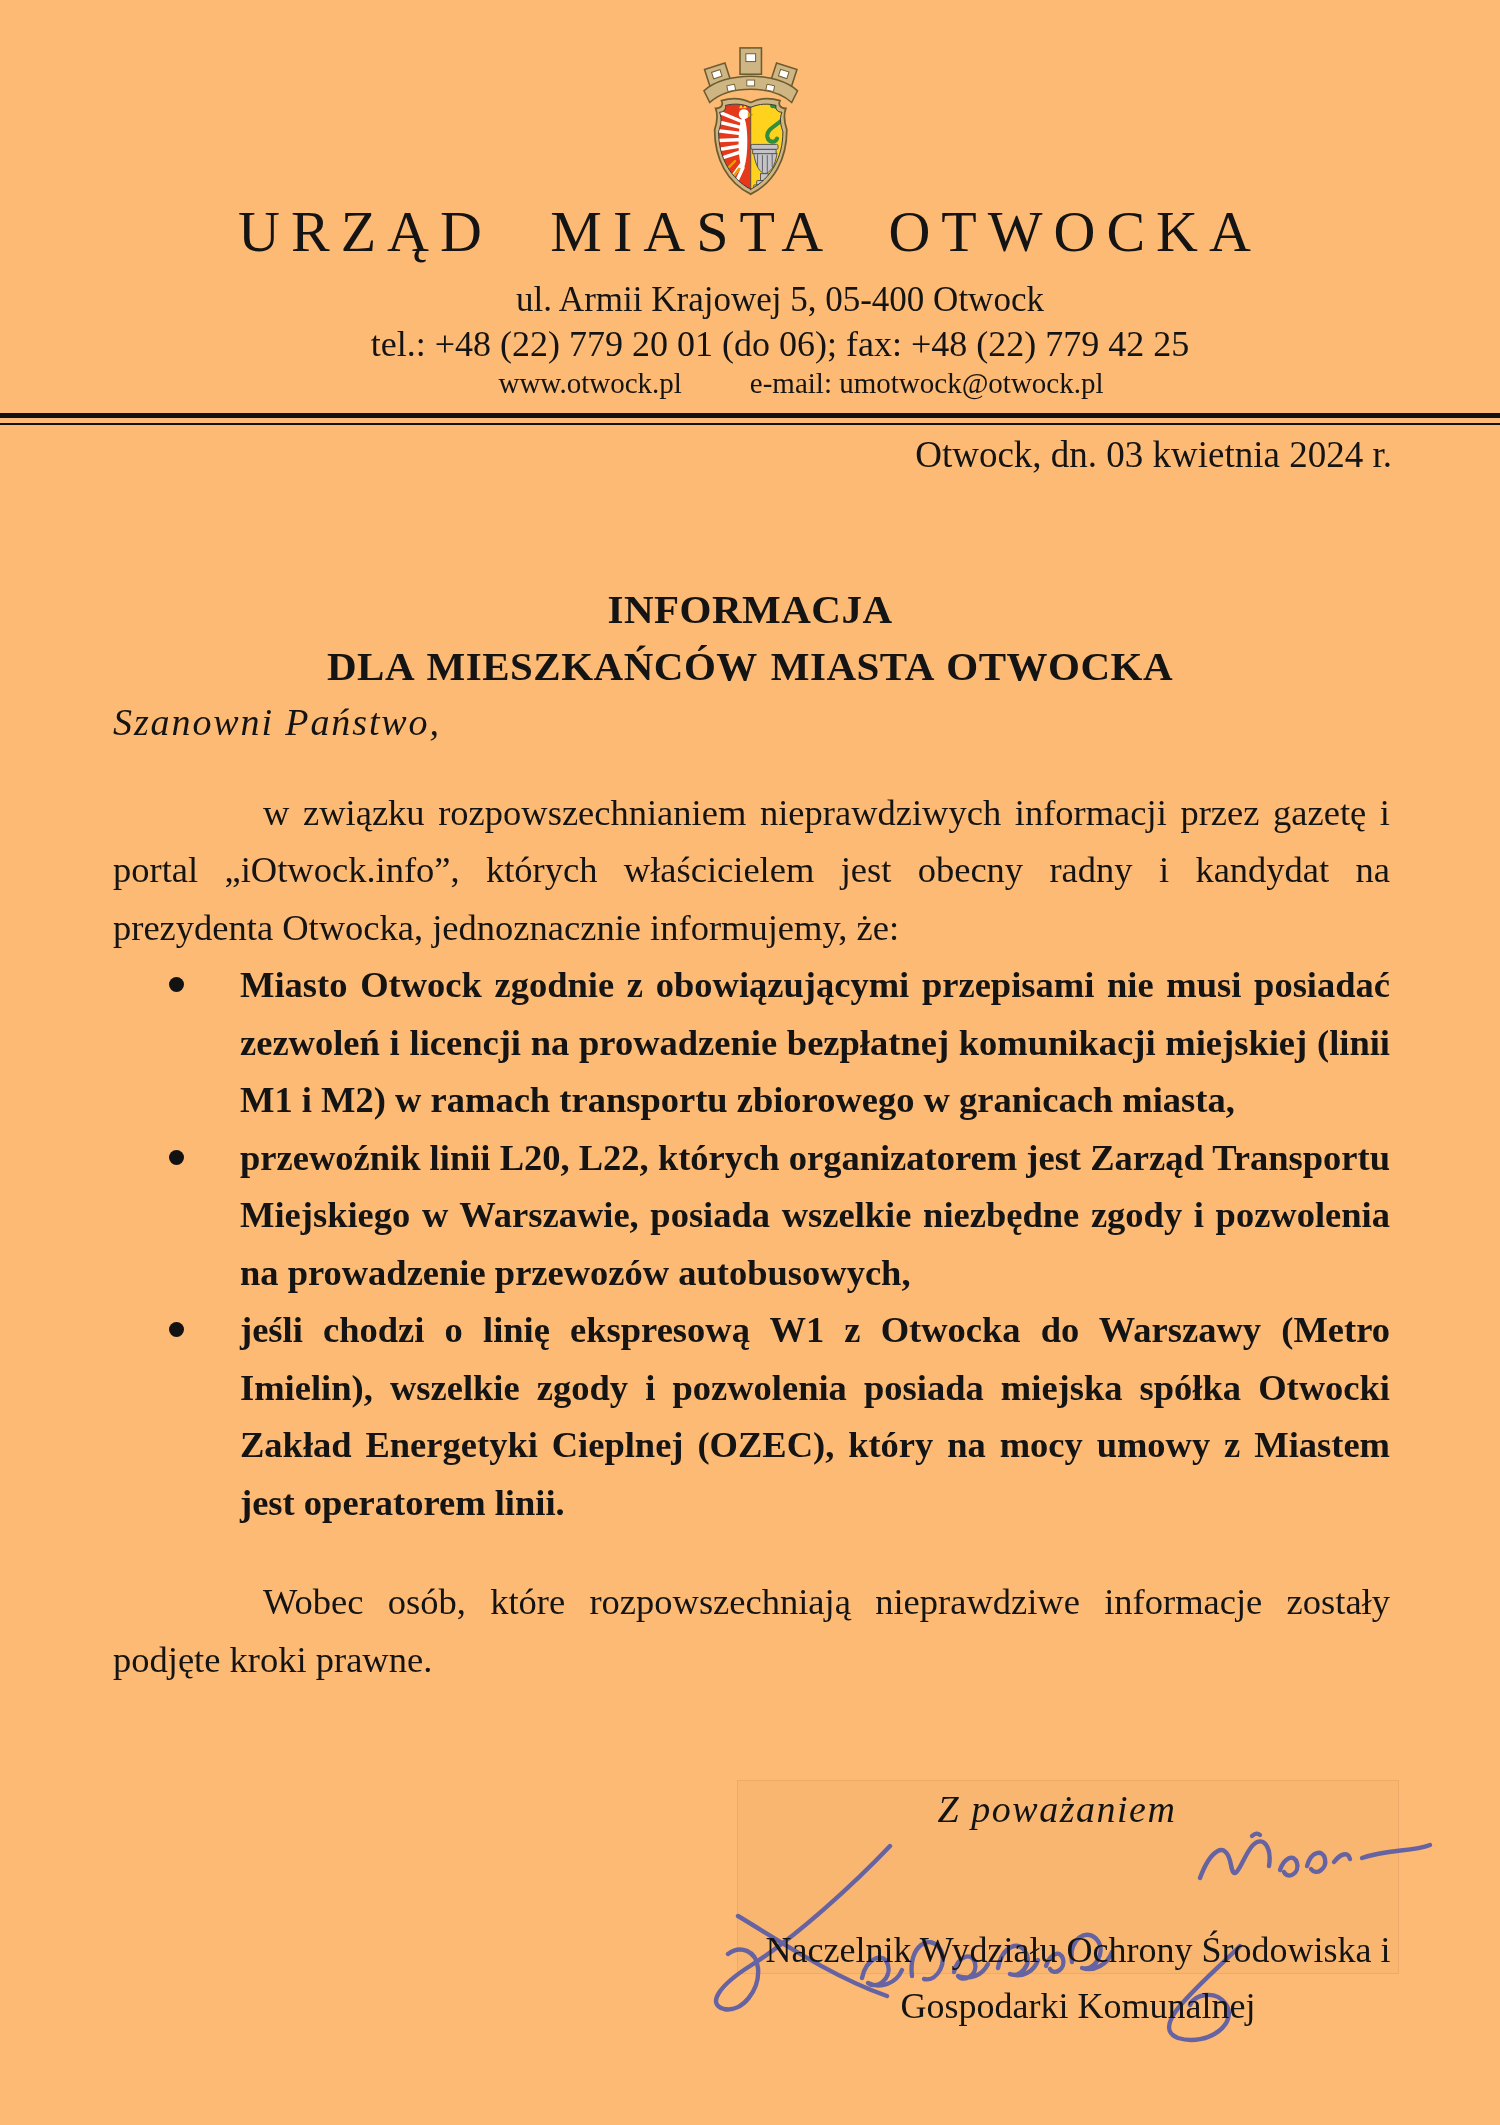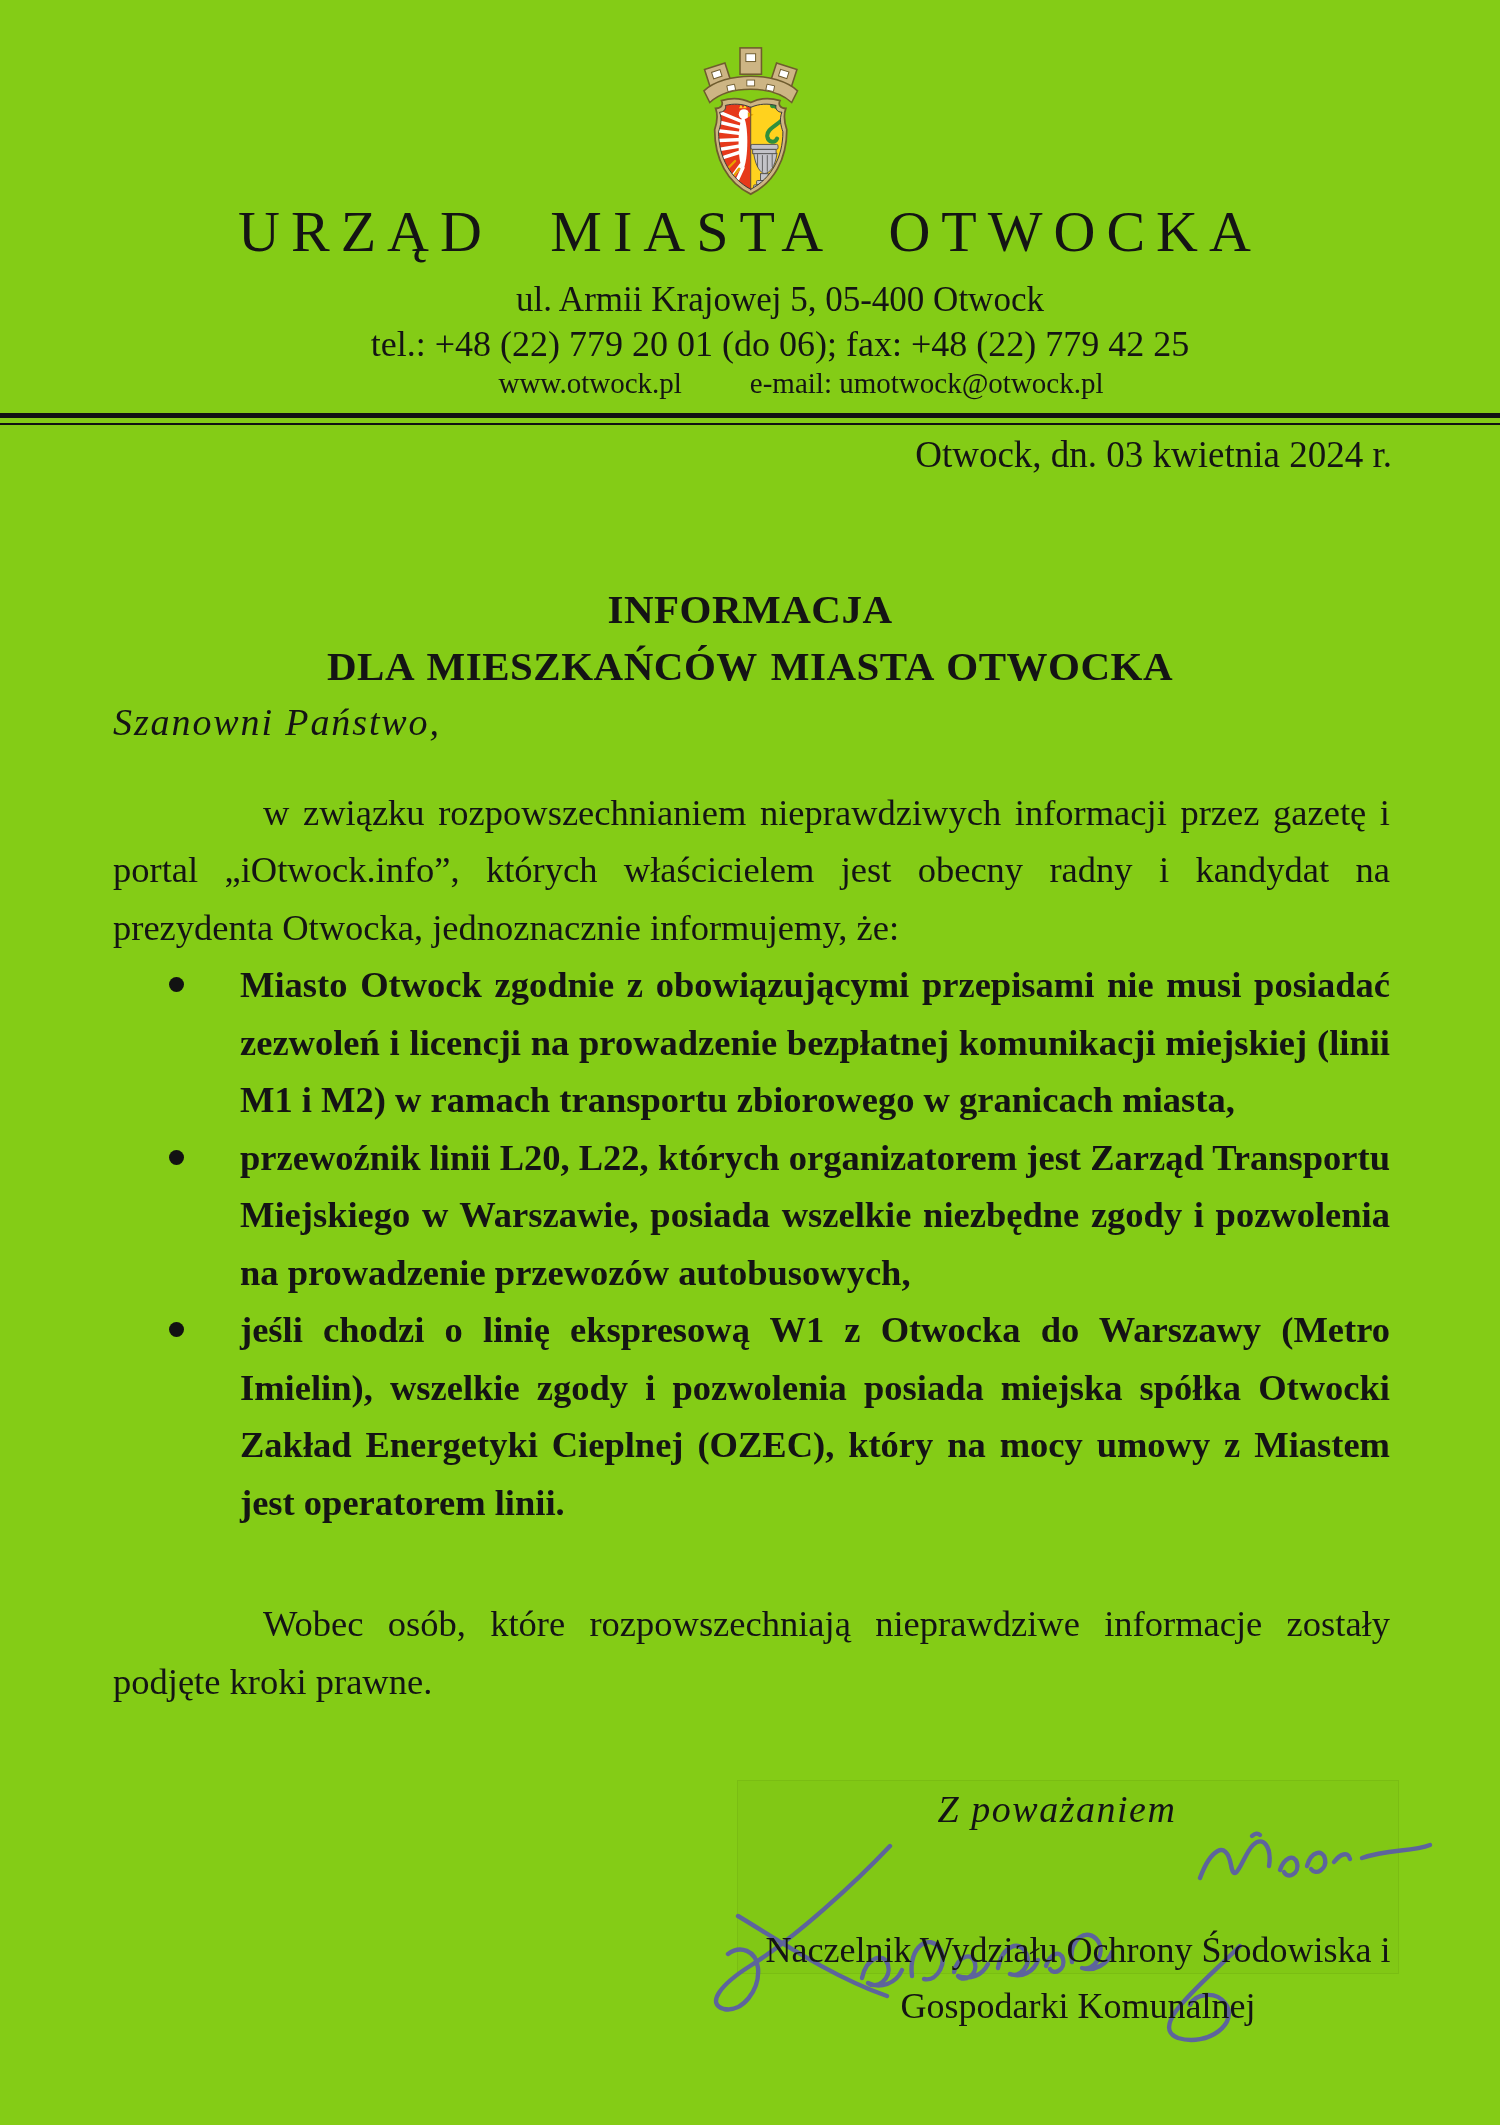--- a/index.html
+++ b/index.html
@@ -1,20 +1,20 @@
 <!DOCTYPE html>
 <html lang="pl"><head>
 <meta charset="utf-8">
 <style>
   html,body{margin:0;padding:0;background:#ffffff;}
   .page{
     position:relative;
     width:1500px;
     height:2125px;
-    background:#84cc16;
+    background:#fdba74;
     font-family:"Liberation Serif","DejaVu Serif",serif;
     color:#141414;
     overflow:hidden;
   }
   
   .crest{
     position:absolute; top:44px; left:50%; transform:translateX(-49.4%);
     width:122px; height:156px;
   }
   .org-name{
@@ -59,21 +59,21 @@
   .bullet-list{
     list-style:none; margin:0; padding:0 0 0 127px;
   }
   .bullet-list li{
     position:relative; text-align:justify; font-weight:bold;
   }
   .bullet-list li::before{
     content:""; position:absolute; left:-71px; top:21px;
     width:15px; height:15px; border-radius:50%; background:#121212;
   }
-  .closing{margin-top:64px;}
+  .closing{margin-top:42px;}
   
   .sig-scan-box{
     position:absolute; left:737px; top:1780px; width:660px; height:192px;
     background:rgba(0,0,0,0.018);
     border:1px solid rgba(0,0,0,0.05);
   }
   .valediction{
     position:absolute; left:737px; top:1787px; width:560px;
     text-align:center; font-style:italic; font-size:38px; letter-spacing:0.04em;padding-left:40px;
   }

